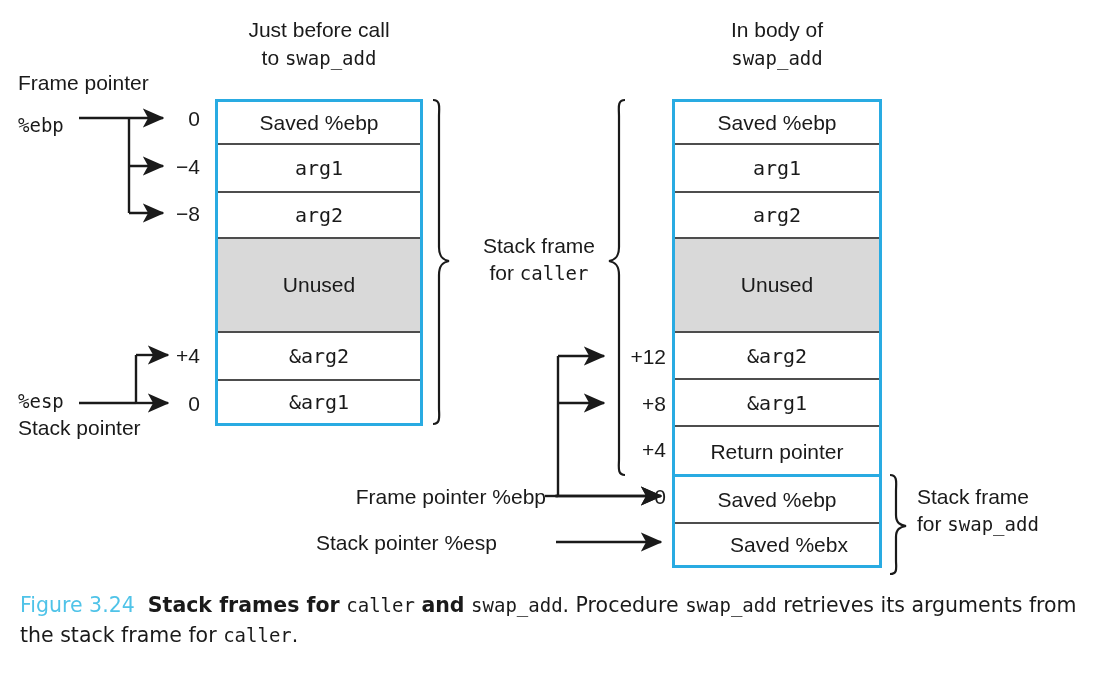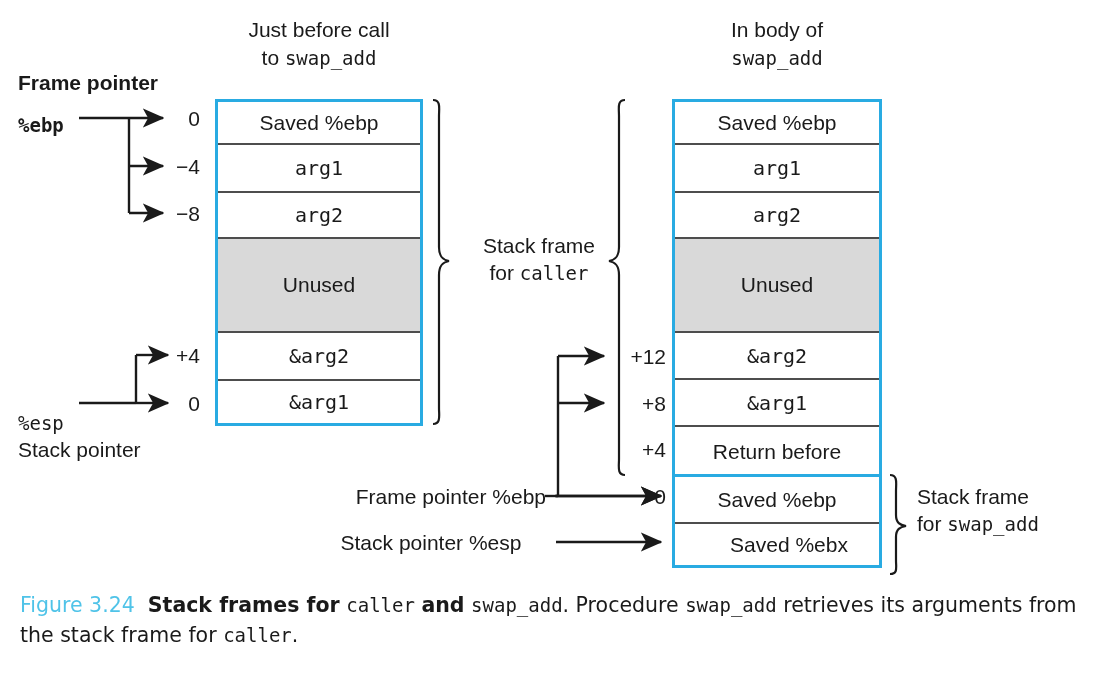--- a/index.html
+++ b/index.html
@@ -72,26 +72,26 @@
 <div class="stage">
 
   <div class="abs hdr" style="left:209px;top:12px;width:220px;">
     <div>Just before call</div>
     <div>
       <span>to</span>
       <span class="mono">swap_add</span>
     </div>
   </div>
 
-  <div class="abs sidelabel" style="left:18px;top:66px;font-weight:bold;">
+  <div class="abs sidelabel" style="left:18px;top:66px;">
     <div>Frame pointer</div>
     <div class="mono" style="margin-top:16px;">%ebp</div>
   </div>
 
-  <div class="abs sidelabel" style="left:18px;top:384px;margin-top:22px;">
+  <div class="abs sidelabel" style="left:18px;top:384px;">
     <div class="mono">%esp</div>
     <div style="margin-top:1px;">Stack pointer</div>
   </div>
 
   <svg class="abs" style="left:0px;top:0px;width:1118px;height:678px;pointer-events:none;">
     <defs>
       <marker id="ah" markerWidth="9" markerHeight="8" refX="8.4" refY="4" orient="auto">
         <path d="M0,0 L9,4 L0,8 L2.2,4 Z" fill="#1a1a1a"></path>
       </marker>
     </defs>
@@ -183,21 +183,21 @@
   </div>
 
   <div class="abs offset" style="left:608px;top:341px;width:58px;">+12</div>
   <div class="abs offset" style="left:608px;top:388px;width:58px;">+8</div>
   <div class="abs offset" style="left:608px;top:434px;width:58px;">+4</div>
   <div class="abs offset" style="left:608px;top:481px;width:58px;">0</div>
 
   <div class="abs sidelabel" style="left:316px;top:480px;text-align:right;width:230px;">
     <span>Frame pointer %ebp</span>
   </div>
-  <div class="abs sidelabel" style="left:316px;top:526px;text-align:center;width:230px;">
+  <div class="abs sidelabel" style="left:316px;top:526px;text-align:left;width:230px;">
     <span>Stack pointer %esp</span>
   </div>
 
   <div class="abs stackbox" style="left:672px;top:95px;width:210px;height:469px;">
     <div class="cell" style="top:0px;height:43px;">
       <span>Saved %ebp</span>
     </div>
     <div class="cell" style="top:43px;height:48px;">
       <span class="mono">arg1</span>
     </div>
@@ -207,21 +207,21 @@
     <div class="cell unused" style="top:137px;height:94px;">
       <span>Unused</span>
     </div>
     <div class="cell" style="top:231px;height:47px;">
       <span class="mono">&amp;arg2</span>
     </div>
     <div class="cell" style="top:278px;height:47px;">
       <span class="mono">&amp;arg1</span>
     </div>
     <div class="cell nosep" style="top:325px;height:50px;">
-      <span>Return before</span>
+      <span>Return pointer</span>
     </div>
     <div class="blue-sep" style="top:372px;"></div>
     <div class="cell" style="top:375px;height:47px;">
       <span>Saved %ebp</span>
     </div>
     <div class="cell last" style="top:422px;height:41px;padding-left:24px;">
       <span>Saved %ebx</span>
     </div>
   </div>
 

